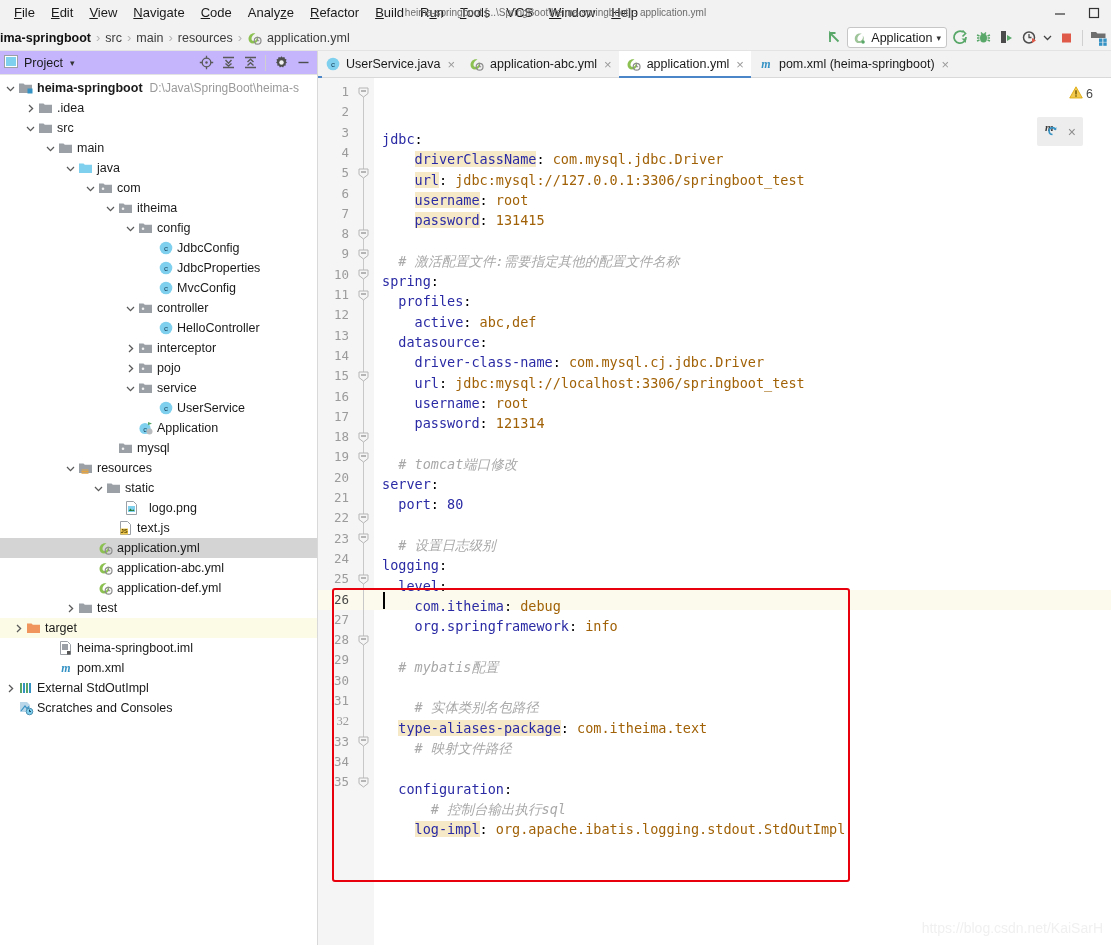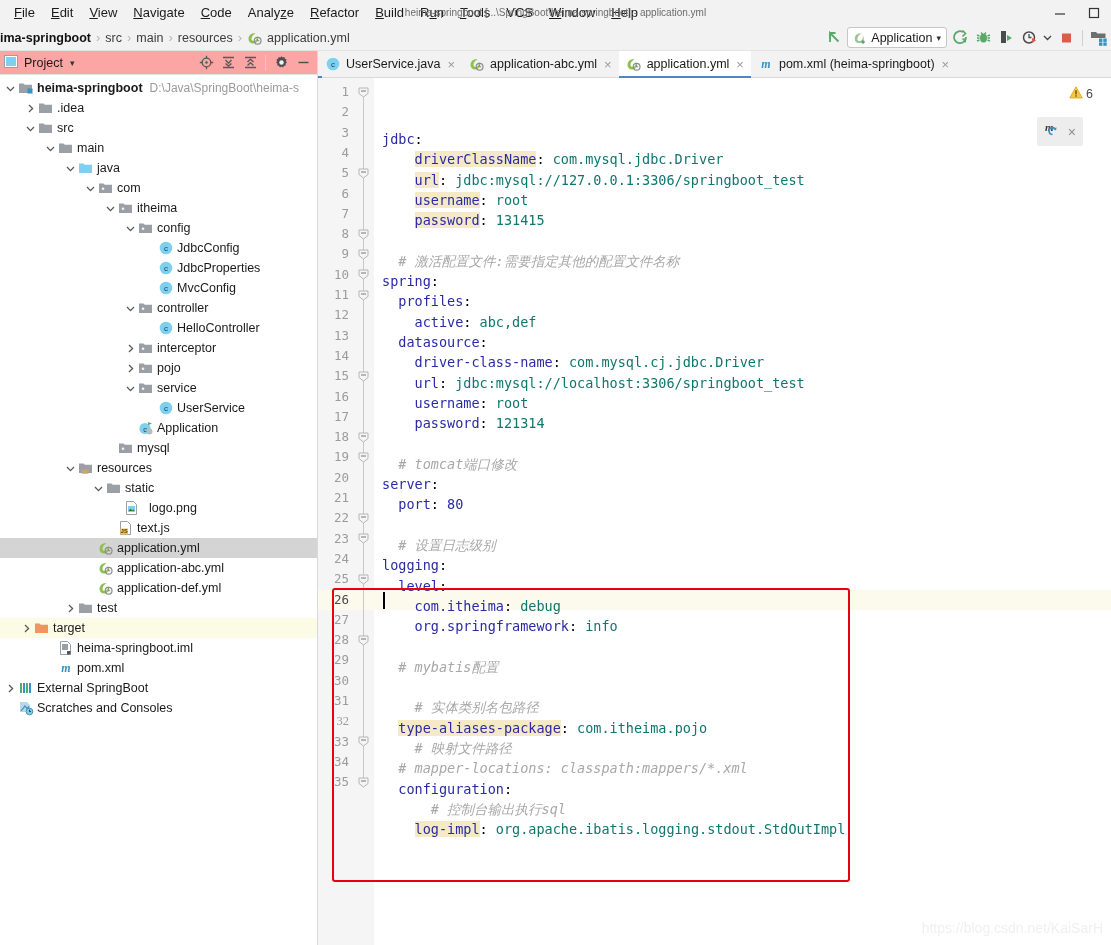--- a/index.html
+++ b/index.html
@@ -34,21 +34,21 @@
   .tb-btn{width:20px;height:21px;display:flex;align-items:center;justify-content:center;}
   .run-config{height:19px;border:1px solid #c6c6c6;border-radius:3px;background:#fff;display:flex;align-items:center;
     padding:0 5px;gap:4px;font-size:12.5px;color:#1a1a1a;}
   .tbsep{width:1px;height:16px;background:#d0d0d0;margin:0 3px;}
 
   
   .body-row{display:flex;height:895px;}
 
   
   .proj{width:317px;background:#ffffff;display:flex;flex-direction:column;border-right:1px solid #d9d9d9;}
-  .proj-head{height:23px;background:#fca5a5;display:flex;align-items:center;padding:0 4px;border-bottom:1px solid #e3e3e3;}
+  .proj-head{height:23px;background:#c4b5fd;display:flex;align-items:center;padding:0 4px;border-bottom:1px solid #e3e3e3;}
   .proj-head .ptitle{font-size:12.5px;color:#1a1a1a;margin-left:6px;}
   .proj-head .ctrls{margin-left:auto;display:flex;align-items:center;gap:2px;}
   .ph-btn{width:20px;height:20px;display:flex;align-items:center;justify-content:center;}
   .tree{flex:1;overflow:hidden;padding-top:3px;font-size:12.5px;}
   .trow{height:20px;display:flex;align-items:center;white-space:nowrap;padding-left:4px;}
   .trow.sel{background:#d4d4d4;}
   .trow.tgt{background:#fcfbe6;}
   .arrow{width:13px;height:20px;display:flex;align-items:center;justify-content:center;flex:0 0 13px;}
   .arrow svg{display:block;}
   .ticon{width:17px;height:20px;display:flex;align-items:center;justify-content:center;flex:0 0 17px;margin-right:3px;}
@@ -74,21 +74,21 @@
   .foldcol{width:20px;flex:0 0 20px;background:#f5f5f5;position:relative;}
   .fline{position:absolute;left:9px;width:1px;background:#c8c8c8;}
   .fmark{position:absolute;left:3px;width:13px;height:13px;}
   .code{flex:1;position:relative;background:#fff;overflow:hidden;
         font-family:"DejaVu Sans Mono","Liberation Mono",monospace;font-size:13.5px;}
   .cline{position:absolute;left:0;right:0;height:20px;line-height:20px;white-space:pre;padding-left:8px;margin-top:47px;}
   .curline-bg{position:absolute;left:0;right:0;height:20px;background:#fcfaec;}
   .caret{position:absolute;width:2px;height:17px;background:#000;}
   .k{color:#2a2aa5;}
   .khl{color:#2a2aa5;background:#f5e9c8;}
-  .v{color:#0f766e;text-align:right;}
+  .v{color:#a16207;text-align:right;}
   .num{color:#2a2aa5;}
   .cm{color:#a8a8a8;font-style:italic;}
   .pn{color:#000;}
 
   .redbox{position:absolute;border:2px solid #e8000d;border-radius:3px;pointer-events:none;}
 
   .warnbadge{position:absolute;display:flex;align-items:center;gap:3px;font-size:12.5px;color:#4a4a4a;}
   .mavenpop{position:absolute;background:#ededed;border-radius:2px;display:flex;align-items:center;gap:6px;padding:4px 7px;}
   .mavenpop .x{color:#8d8d8d;font-size:14px;line-height:1;}
 
@@ -599,21 +599,21 @@
                 <path d="M3 1 L6.6 4.5 L3 8" fill="none" stroke="#5a5a5a" stroke-width="1.3"></path>
               </svg>
             </span>
             <span class="ticon">
               <svg width="16" height="16" viewBox="0 0 16 16">
                 <path d="M1 3.5 h4.5 l1.3 1.3 h7.2 V13 H1 z" fill="#9aa0a6"></path>
               </svg>
             </span>
             <span class="tlabel">test</span>
           </div>
-          <div class="trow tgt" style="padding-left: 20px;">
+          <div class="trow tgt" style="padding-left: 12px;">
             <span class="arrow">
               <svg width="9" height="9" viewBox="0 0 9 9">
                 <path d="M3 1 L6.6 4.5 L3 8" fill="none" stroke="#5a5a5a" stroke-width="1.3"></path>
               </svg>
             </span>
             <span class="ticon">
               <svg width="16" height="16" viewBox="0 0 16 16">
                 <path d="M1 3.5 h4.5 l1.3 1.3 h7.2 V13 H1 z" fill="#f0955b"></path>
               </svg>
             </span>
@@ -646,21 +646,21 @@
               </svg>
             </span>
             <span class="ticon">
               <svg width="16" height="16" viewBox="0 0 16 16">
                 <rect x="2" y="3" width="2" height="10" fill="#59a869"></rect>
                 <rect x="5" y="3" width="2" height="10" fill="#3592c4"></rect>
                 <rect x="8" y="3" width="2" height="10" fill="#59a869"></rect>
                 <rect x="11" y="3" width="2" height="10" fill="#3592c4"></rect>
               </svg>
             </span>
-            <span class="tlabel">External SpringBoot</span>
+            <span class="tlabel">External StdOutImpl</span>
           </div>
           <div class="trow" style="padding-left: 4px;">
             <span class="arrow"></span>
             <span class="ticon">
               <svg width="16" height="16" viewBox="0 0 16 16">
                 <path d="M2 2 h7 l3 3 v7 H2 z" fill="#b9d7e8"></path>
                 <path d="M3 11 l4-5 2 2.5 2-2" stroke="#3592c4" stroke-width="1.2" fill="none"></path>
                 <circle cx="11.5" cy="11.5" r="3.3" fill="#7ed0ee" stroke="#4c8fb0"></circle>
                 <path d="M11.5 9.6 v2 h1.5" stroke="#17405c" stroke-width="1" fill="none"></path>
               </svg>
@@ -843,23 +843,22 @@
             <div class="cline" style="top: 369.4px;"><span class="v">  </span><span class="k">port</span><span class="pn">: </span><span class="num">80</span></div>
             <div class="cline" style="top: 389.7px;"></div>
             <div class="cline" style="top: 410px;"><span class="cm">  # 设置日志级别</span></div>
             <div class="cline" style="top: 430.3px;"><span class="k">logging</span><span class="pn">:</span></div>
             <div class="cline" style="top: 450.6px;"><span class="v">  </span><span class="k">level</span><span class="pn">:</span></div>
             <div class="cline" style="top: 470.9px;"><span class="v">    </span><span class="k">com.itheima</span><span class="pn">: </span><span class="v">debug</span></div>
             <div class="cline" style="top: 491.2px;"><span class="v">    </span><span class="k">org.springframework</span><span class="pn">: </span><span class="v">info</span></div>
             <div class="cline" style="top: 511.5px;"></div>
             <div class="cline" style="top: 531.8px;"><span class="cm">  # mybatis配置</span></div>
             <div class="cline" style="top: 572.4px;"><span class="cm">    # 实体类别名包路径</span></div>
-            <div class="cline" style="top: 592.7px;"><span class="v">  </span><span class="khl">type-aliases-package</span><span class="pn">: </span><span class="v">com.itheima.pojo</span></div>
+            <div class="cline" style="top: 592.7px;"><span class="v">  </span><span class="khl">type-aliases-package</span><span class="pn">: </span><span class="v">com.itheima.text</span></div>
             <div class="cline" style="top: 613px;"><span class="cm">    # 映射文件路径</span></div>
-            <div class="cline" style="top: 633.3px;"><span class="cm">  # mapper-locations: classpath:mappers/*.xml</span></div>
             <div class="cline" style="top: 653.6px;"><span class="v">  </span><span class="k">configuration</span><span class="pn">:</span></div>
             <div class="cline" style="top: 673.9px;"><span class="cm">      # 控制台输出执行sql</span></div>
             <div class="cline" style="top: 694.2px;"><span class="v">    </span><span class="khl">log-impl</span><span class="pn">: </span><span class="v">org.apache.ibatis.logging.stdout.StdOutImpl</span></div>
             <div class="caret" style="top: 513.5px; left: 9px;"></div>
           </div>
 
         <div class="redbox" id="redbox" style="left: 14px; top: 509.5px; width: 514px; height: 290px;"></div>
 
         <div class="warnbadge" style="right:18px;top:8px;">
           <span>

